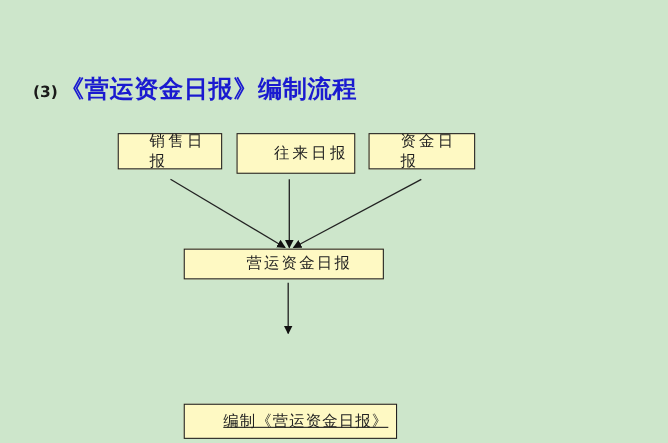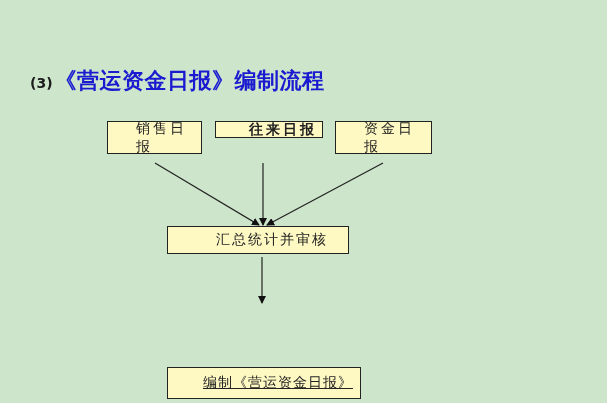--- a/index.html
+++ b/index.html
@@ -28,16 +28,16 @@
       <path d="M0,0 L8,4 L0,8 Z" fill="#111"></path>
     </marker>
   </defs>
   <line x1="155" y1="163" x2="259" y2="225" stroke="#222" stroke-width="1.2" marker-end="url(#ah)"></line>
   <line x1="263" y1="163" x2="263" y2="225" stroke="#222" stroke-width="1.2" marker-end="url(#ah)"></line>
   <line x1="383" y1="163" x2="267" y2="225" stroke="#222" stroke-width="1.2" marker-end="url(#ah)"></line>
   <line x1="262" y1="257" x2="262" y2="303" stroke="#222" stroke-width="1.2" marker-end="url(#ah)"></line>
 </svg>
 
 <div class="box" style="left:107px;top:121px;width:95px;height:33px;">销售日报</div>
-<div class="box" style="left:215px;top:121px;width:108px;height:17px;font-weight:bold;">往来日报</div>
+<div class="box" style="left:215px;top:121px;width:108px;height:37px;">往来日报</div>
 <div class="box" style="left:335px;top:121px;width:97px;height:33px;">资金日报</div>
-<div class="box" style="left:167px;top:226px;width:182px;height:28px;letter-spacing:2px;">汇总统计并审核</div>
+<div class="box" style="left:167px;top:226px;width:182px;height:28px;letter-spacing:2px;">营运资金日报</div>
 <div class="box" style="left:167px;top:367px;width:194px;height:32px;letter-spacing:1px;text-decoration:underline;">编制《营运资金日报》</div>
 
 </body></html>

